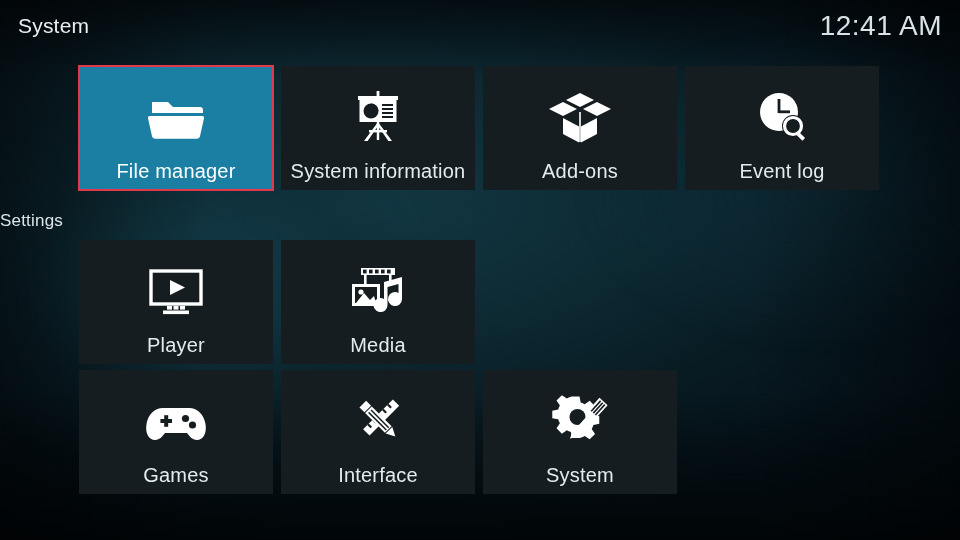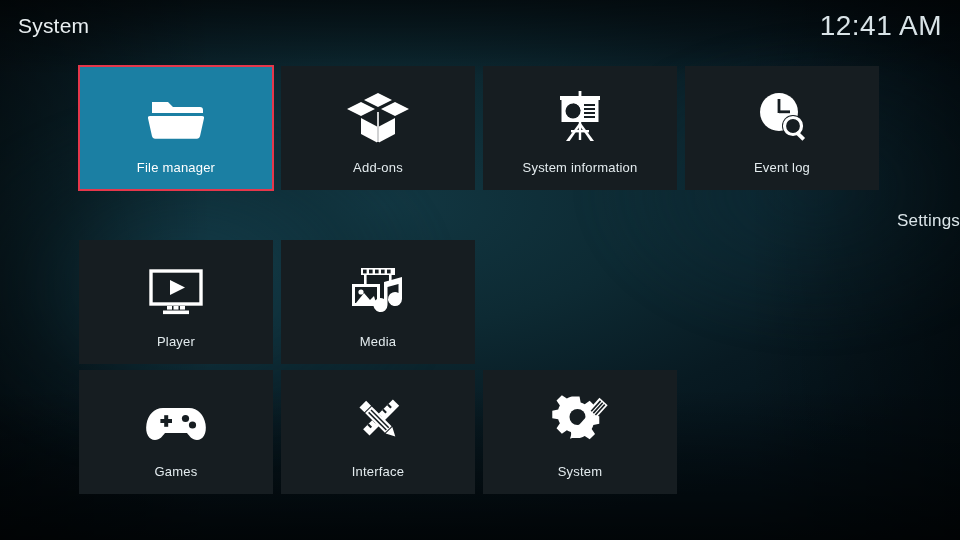--- a/index.html
+++ b/index.html
@@ -108,36 +108,36 @@
   .tile-icon {
     height: 62px;
     width: 100%;
     display: flex;
     align-items: center;
     justify-content: center;
   }
   .tile-icon svg { display: block; }
   .tile-label {
     margin-top: 12px;
-    font-size: 13px;
+    font-size: 20px;
     font-weight: 400;
     color: #e3ebee;
     text-align: center;
     letter-spacing: 0.2px;
     white-space: nowrap;
   }
   .tile.selected .tile-label { color: #ffffff; }
 
   
   #settings-heading {
     position: absolute;
     left: 0;
     top: 211px;
     width: 960px;
-    text-align: right;
+    text-align: left;
     font-size: 17px;
     font-weight: 400;
     color: #dbe5e9;
     letter-spacing: 0.2px;
   }
 </style>
 </head>
 <body>
 
 <div id="bg-base"></div>
@@ -152,33 +152,20 @@
 
 <div class="grid" id="top-grid">
     <div class="tile selected">
       <div class="tile-icon">
         <svg width="68" height="58" viewBox="0 0 68 58" fill="#ffffff">
           <path d="M10 14 h16 l5 5 h27 a3 3 0 0 1 3 3 v3 H10 z"></path>
           <path d="M8 28 h52 a2 2 0 0 1 2 2.3 l-4 18 a3 3 0 0 1 -3 2.4 H13 a3 3 0 0 1 -3 -2.4 l-4 -18 A2 2 0 0 1 8 28 z"></path>
         </svg>
       </div>
       <div class="tile-label">File manager</div>
-    </div>
-    <div class="tile">
-      <div class="tile-icon">
-        <svg width="68" height="58" viewBox="0 0 68 58" fill="#ffffff">
-          <path d="M34 5 L48 12 L34 19 L20 12 z"></path>
-          <path d="M17 14 L31 21 L17 28 L3 21 z"></path>
-          <path d="M51 14 L65 21 L51 28 L37 21 z"></path>
-          <path d="M17 30 L33 38.5 v16 L17 46 z"></path>
-          <path d="M51 30 L35 38.5 v16 L51 46 z"></path>
-          <rect x="33.2" y="24" width="1.6" height="30"></rect>
-        </svg>
-      </div>
-      <div class="tile-label">Add-ons</div>
     </div>
     <div class="tile">
       <div class="tile-icon">
         <svg width="68" height="58" viewBox="0 0 68 58" fill="#ffffff">
           <rect x="32.6" y="3" width="2.8" height="5"></rect>
           <rect x="14" y="8" width="40" height="4"></rect>
           <rect x="15.5" y="12" width="37" height="22"></rect>
           <circle cx="27" cy="23" r="7.5" fill="#161d21"></circle>
           <path d="M27 23 V15.5 a7.5 7.5 0 0 1 7.5 7.5 z" fill="#161d21"></path>
           <g fill="#161d21">
@@ -187,20 +174,33 @@
             <rect x="38" y="24" width="11" height="2"></rect>
             <rect x="38" y="28" width="11" height="2"></rect>
           </g>
           <rect x="32.8" y="34" width="2.4" height="18"></rect>
           <path d="M34 34 L20 53 h3.6 L34 38 z"></path>
           <path d="M34 34 L48 53 h-3.6 L34 38 z"></path>
           <rect x="25" y="42" width="18" height="2.4"></rect>
         </svg>
       </div>
       <div class="tile-label">System information</div>
+    </div>
+    <div class="tile">
+      <div class="tile-icon">
+        <svg width="68" height="58" viewBox="0 0 68 58" fill="#ffffff">
+          <path d="M34 5 L48 12 L34 19 L20 12 z"></path>
+          <path d="M17 14 L31 21 L17 28 L3 21 z"></path>
+          <path d="M51 14 L65 21 L51 28 L37 21 z"></path>
+          <path d="M17 30 L33 38.5 v16 L17 46 z"></path>
+          <path d="M51 30 L35 38.5 v16 L51 46 z"></path>
+          <rect x="33.2" y="24" width="1.6" height="30"></rect>
+        </svg>
+      </div>
+      <div class="tile-label">Add-ons</div>
     </div>
     <div class="tile">
       <div class="tile-icon">
         <svg width="68" height="58" viewBox="0 0 68 58" fill="#ffffff">
           <circle cx="31" cy="24" r="19"></circle>
           <g fill="#161d21">
             <rect x="29.6" y="11" width="2.8" height="14"></rect>
             <rect x="31" y="22.4" width="11" height="2.8"></rect>
           </g>
           <circle cx="45" cy="38" r="11" fill="#161d21"></circle>

